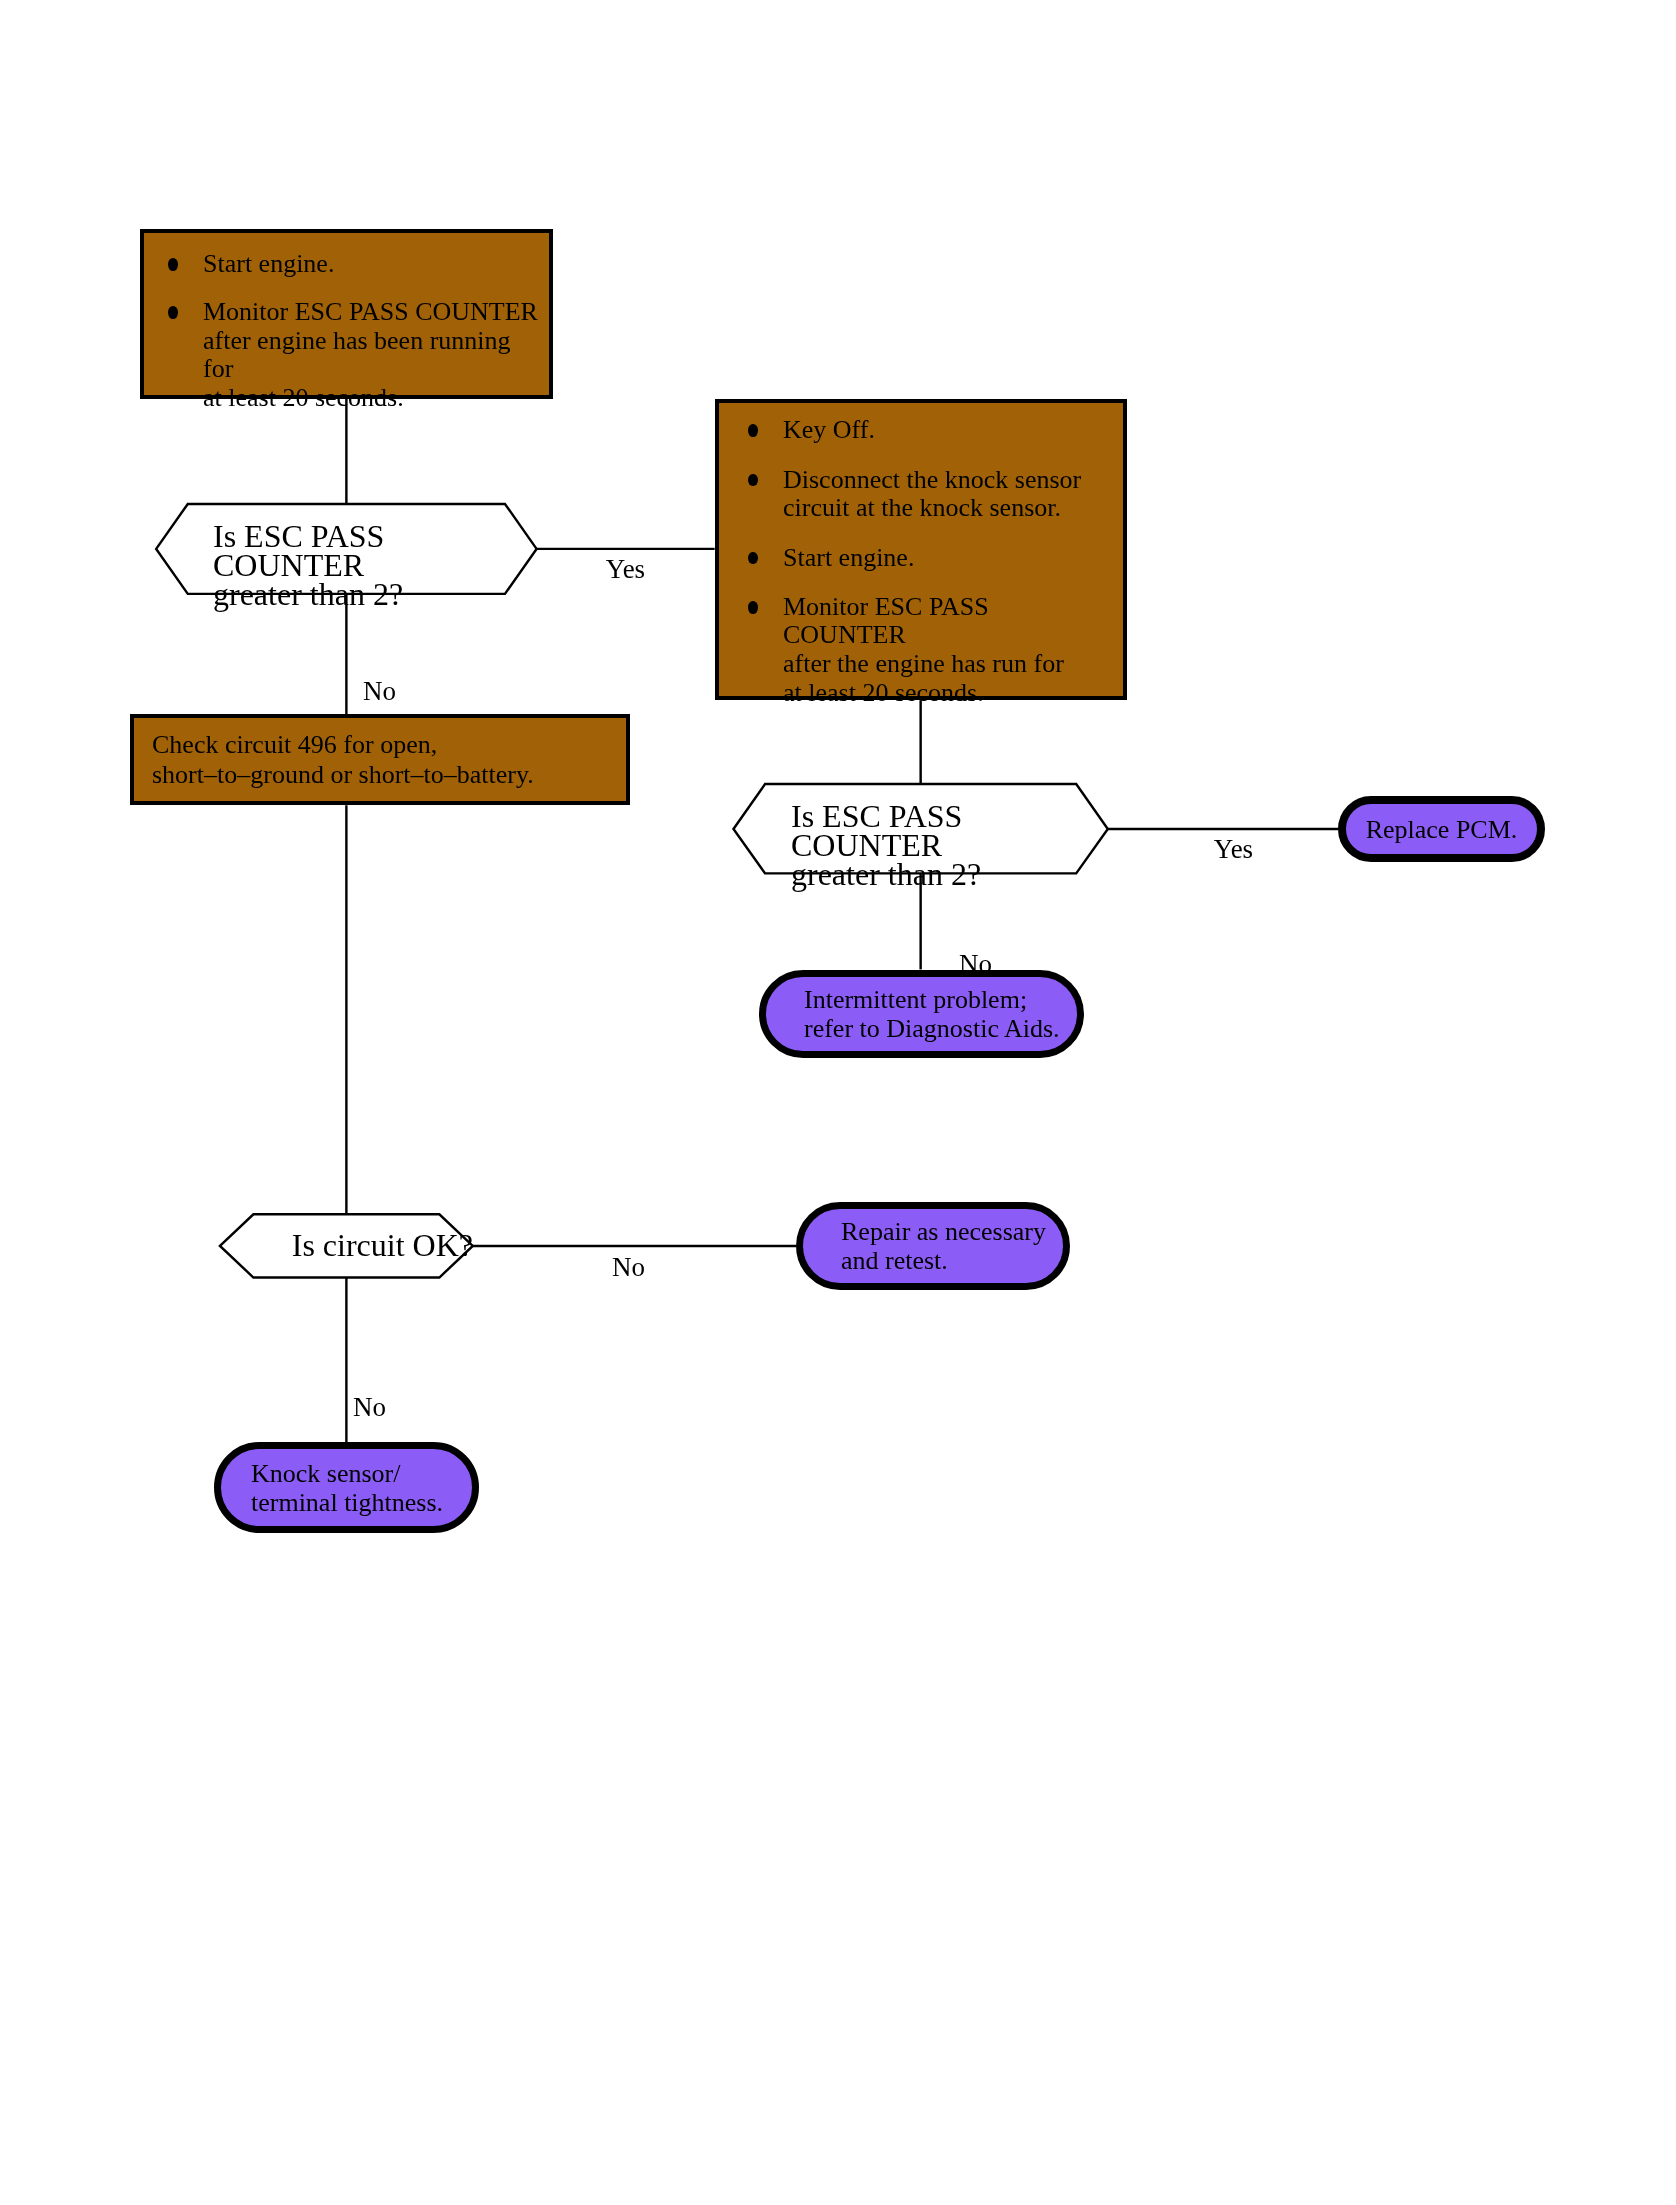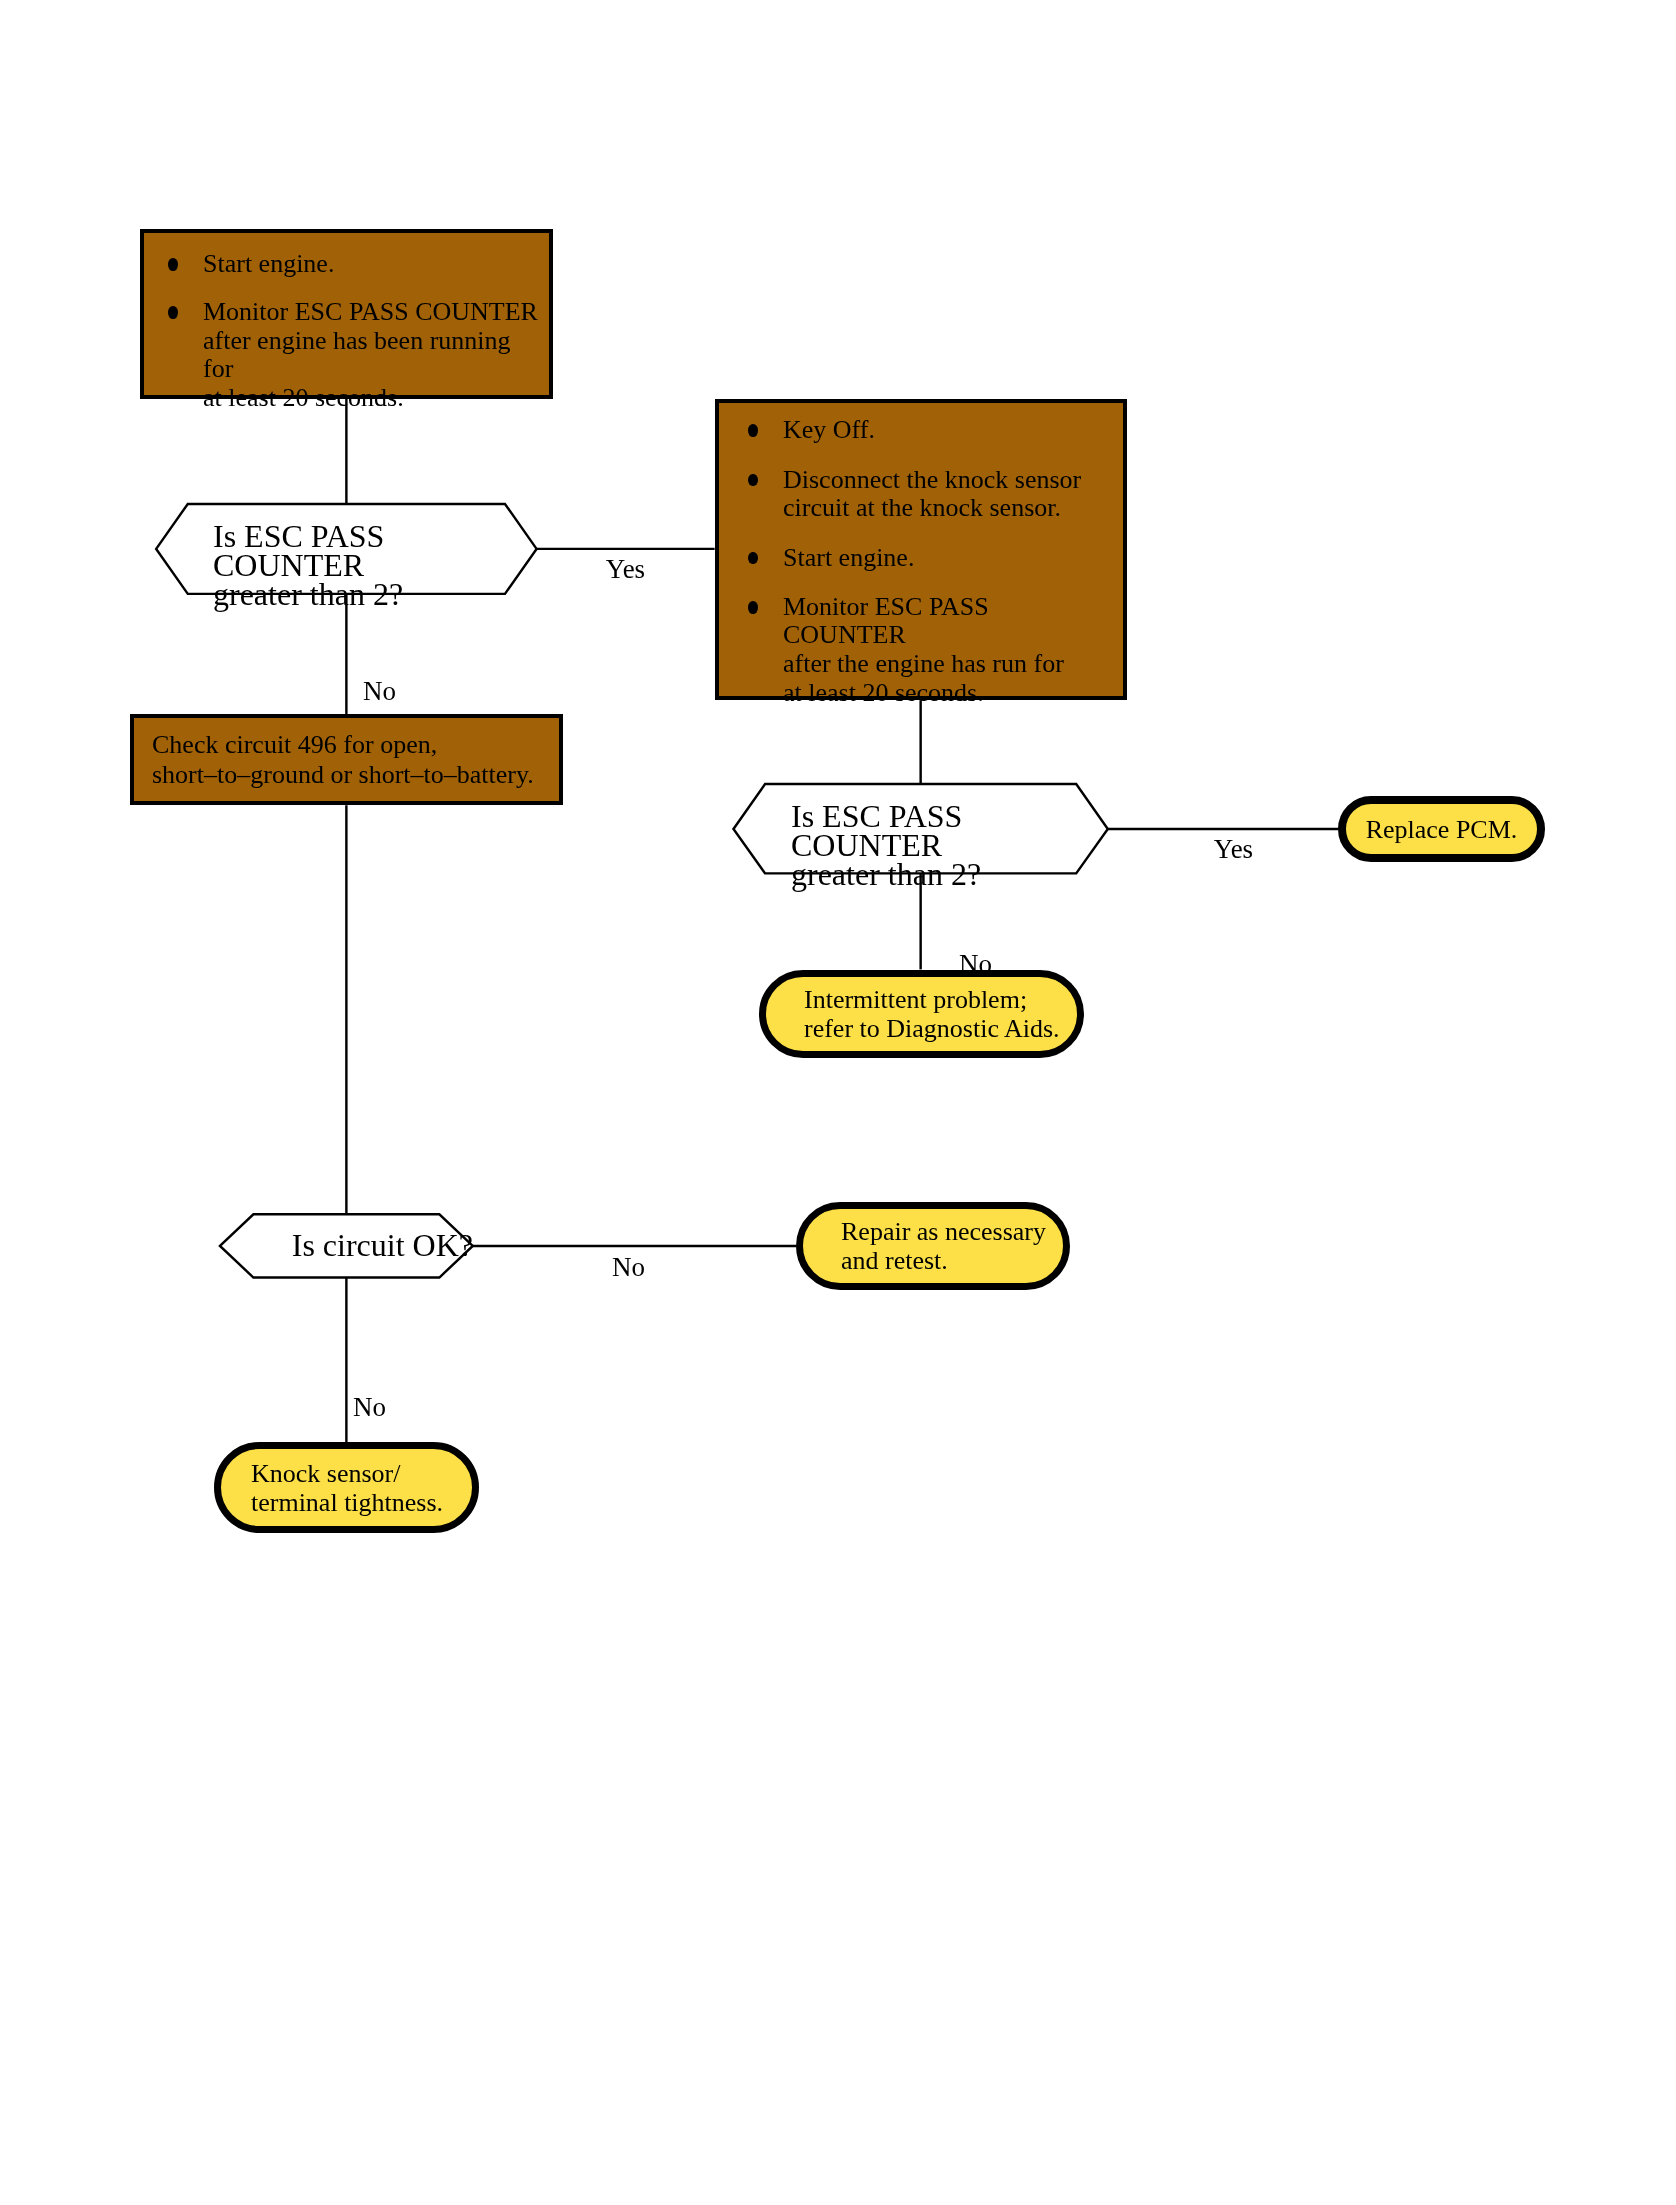--- a/index.html
+++ b/index.html
@@ -29,21 +29,21 @@
   }
   .process {
     position: absolute;
     border: 4.3px solid #000000;
     background: #a16207;
     box-sizing: border-box;
   }
   .terminal {
     position: absolute;
     border: 7.3px solid #000000;
-    background: #fde047;
+    background: #8b5cf6;
     box-sizing: border-box;
     display: flex;
     flex-direction: column;
     justify-content: center;
   }
   .bullets {
     display: flex;
     flex-direction: column;
   }
   .bullet-row { display: flex; }
@@ -79,21 +79,21 @@
     align-items: center;
     justify-content: center;
     font-size: 27px;
     margin-top: 39px;
   }
   #box-start { left: 140px; top: 229px; width: 413px; height: 170px; padding: 17px 11px 11px 24px; }
   #box-start .bullets { row-gap: 19.5px; }
   #box-keyoff { left: 715px; top: 399px; width: 412px; height: 301px; padding: 13.4px 8.5px 8.5px 29px; }
   #box-keyoff .bullets { row-gap: 20.7px; }
   #box-check {
-    left: 130px; top: 714px; width: 433px; height: 91px;
+    left: 130px; top: 714px; width: 500px; height: 91px;
     display: flex; align-items: center; padding-left: 18px;
   }
   #box-check .txt { line-height: 30px; }
   #term-replace { left: 1338px; top: 796px; width: 207px; height: 66px; border-width: 8px; border-radius: 33px; align-items: center; }
   #term-intermittent { left: 759px; top: 970px; width: 325px; height: 88px; border-radius: 44px; padding-left: 38px; }
   #term-repair { left: 796px; top: 1202px; width: 274px; height: 88px; border-radius: 44px; padding-left: 38px; }
   #term-knock { left: 214px; top: 1442px; width: 265px; height: 91px; border-radius: 46px; padding-left: 30px; }
   .terminal .txt { line-height: 29px; }
   #hex1-label { left: 213px; top: 522px; width: 304px; }
   #hex2-label { left: 791px; top: 802px; width: 304px; }

